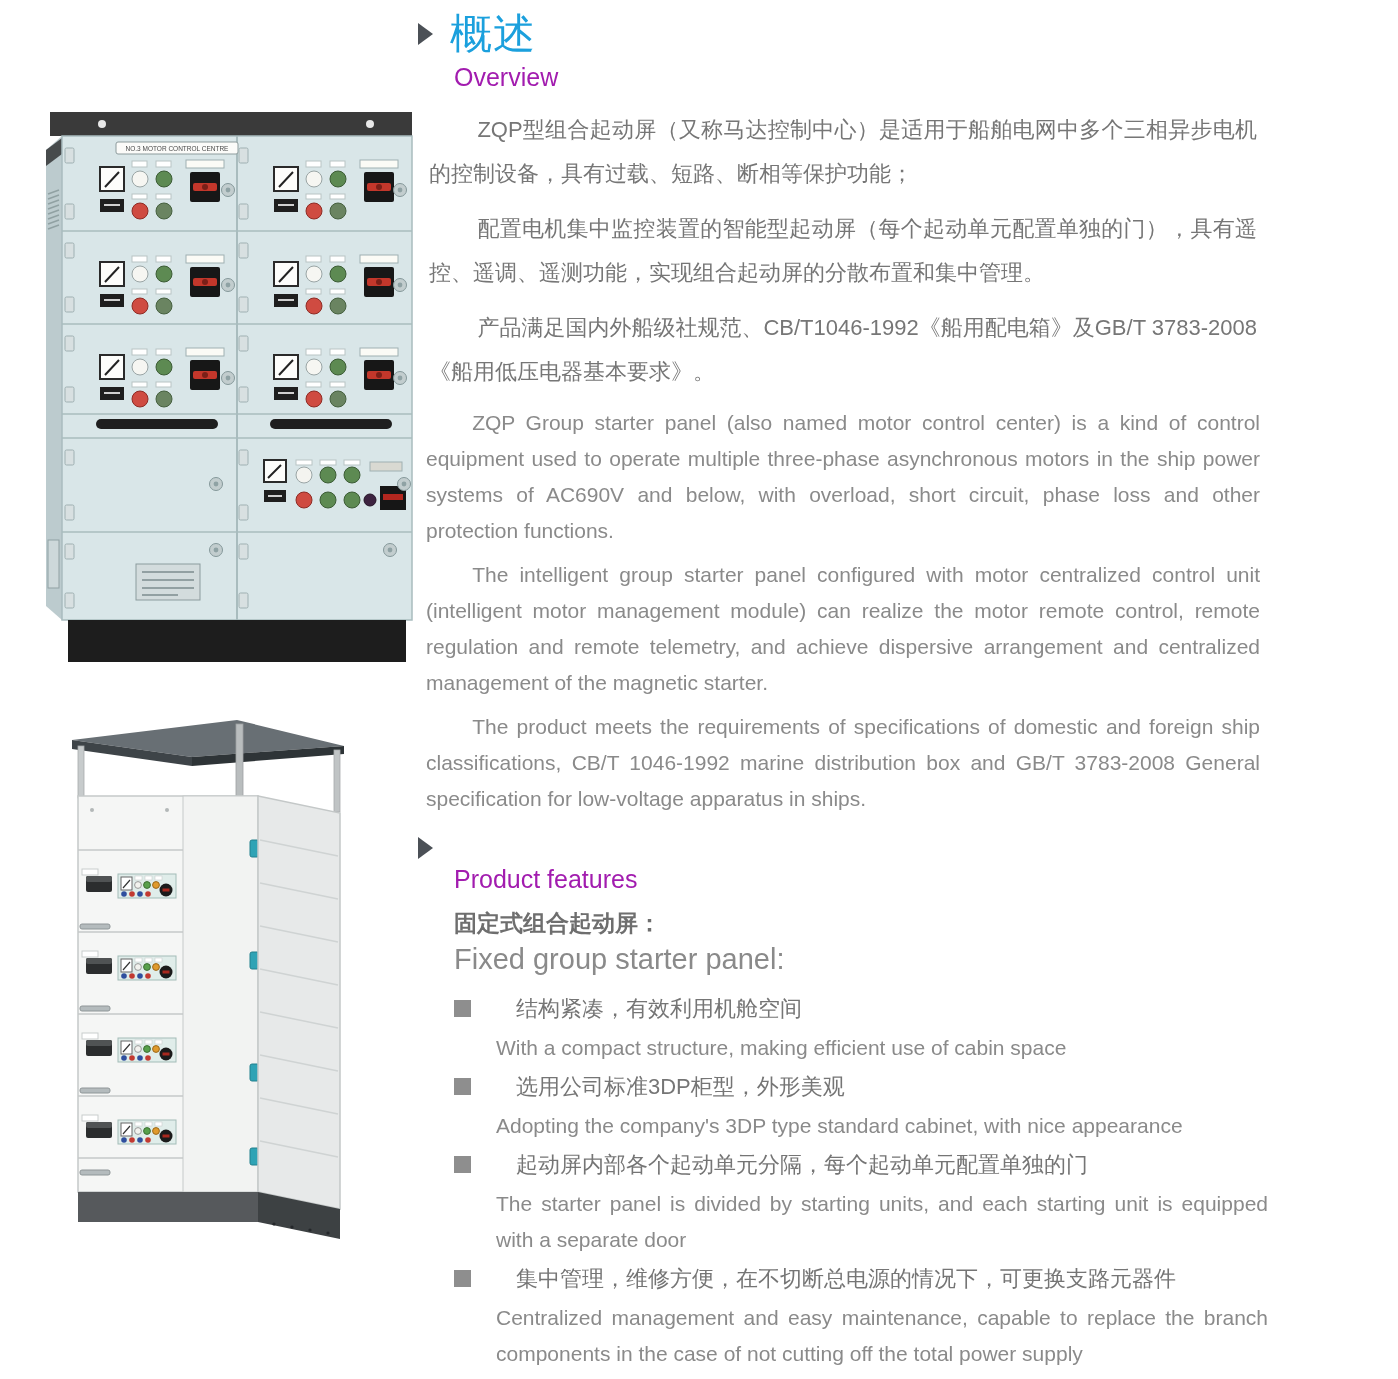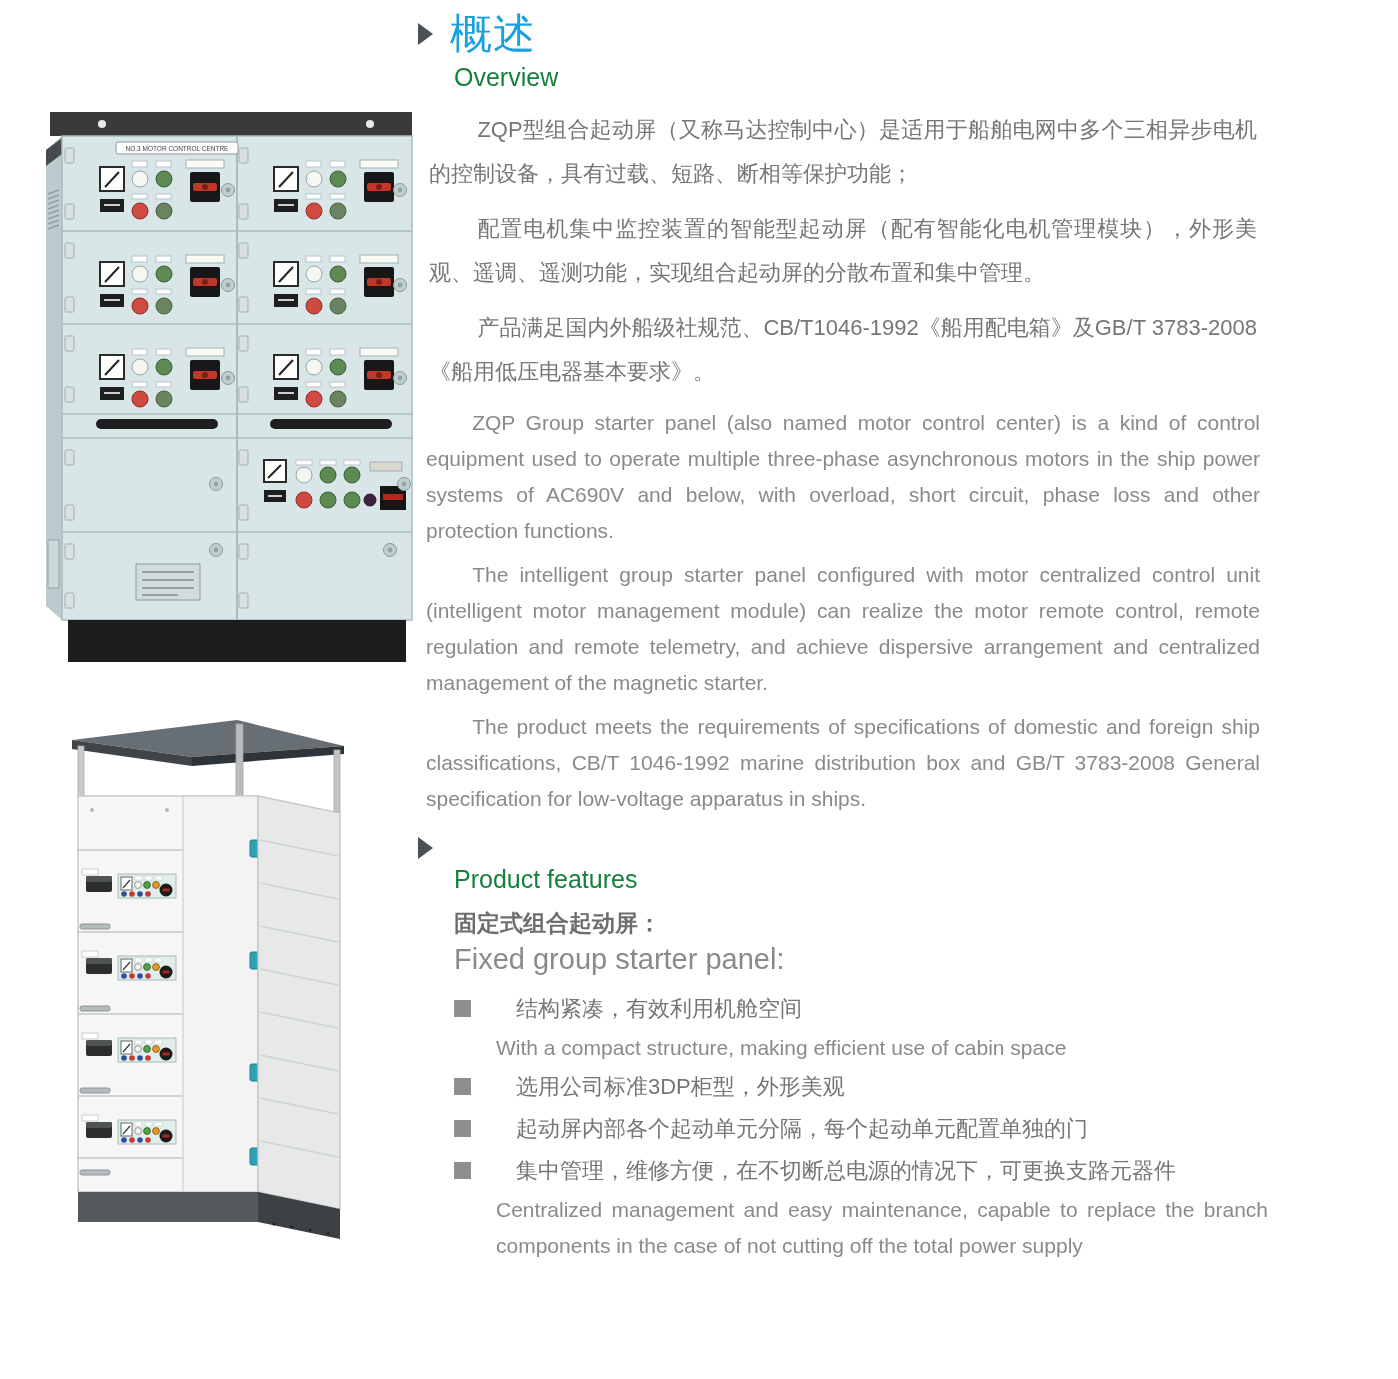--- a/index.html
+++ b/index.html
@@ -13,21 +13,21 @@
   .fig2 { position:absolute; left:52px; top:700px; width:344px; height:578px; }
   .fig1 svg, .fig2 svg { display:block; width:100%; height:100%; }
 
   
   .content { position:absolute; left:418px; top:10px; width:850px; }
 
   .sec-header { display:flex; align-items:center; gap:17px; }
   .tri { width:0; height:0; border-left:15px solid #4b5056;
          border-top:11px solid transparent; border-bottom:11px solid transparent; }
   .h-cn { font-size:42px; line-height:1.12; color:#1ba0dd; letter-spacing:1px; }
-  .h-en { font-size:25px; color:#15803d; margin:6px 0 0 36px; }
+  .h-en { font-size:25px; color:#a21caf; margin:6px 0 0 36px; }
 
   .paras { margin-top:16px; }
   p.cn { margin:11px; font-size:22px; line-height:44px; color:#767676;
          text-align:justify; text-indent:2.2em; }
   p.en { margin:8px; font-size:21px; line-height:36px; color:#8a8a8a;
          text-align:justify; text-indent:2.2em; }
 
   .features { margin-top:20px; }
   .sub-cn { margin:14px 0 0 36px; font-size:23px; font-weight:bold; color:#6e6e6e; }
   .sub-en { margin:4px 0 0 36px; font-size:29px; color:#8a8a8a; }
@@ -294,21 +294,21 @@
 
     <div>
       <div class="sec-header">
         <span class="tri"></span>
         <span class="h-cn">概述</span>
       </div>
       <div class="h-en">Overview</div>
 
       <div class="paras">
         <p class="cn">ZQP型组合起动屏（又称马达控制中心）是适用于船舶电网中多个三相异步电机的控制设备，具有过载、短路、断相等保护功能；</p>
-        <p class="cn">配置电机集中监控装置的智能型起动屏（配有智能化电机管理模块），外形美观、遥调、遥测功能，实现组合起动屏的分散布置和集中管理。</p>
+        <p class="cn">配置电机集中监控装置的智能型起动屏（每个起动单元配置单独的门），具有遥控、遥调、遥测功能，实现组合起动屏的分散布置和集中管理。</p>
         <p class="cn">产品满足国内外船级社规范、CB/T1046-1992《船用配电箱》及GB/T 3783-2008《船用低压电器基本要求》。</p>
         <p class="en">ZQP Group starter panel (also named motor control center) is a kind of control equipment used to operate multiple three-phase asynchronous motors in the ship power systems of AC690V and below, with overload, short circuit, phase loss and other protection functions.</p>
         <p class="en">The intelligent group starter panel configured with motor centralized control unit (intelligent motor management module) can realize the motor remote control, remote regulation and remote telemetry, and achieve dispersive arrangement and centralized management of the magnetic starter.</p>
         <p class="en">The product meets the requirements of specifications of domestic and foreign ship classifications, CB/T 1046-1992 marine distribution box and GB/T 3783-2008 General specification for low-voltage apparatus in ships.</p>
       </div>
     </div>
 
     <div class="features">
       <div class="sec-header">
         <span class="tri"></span>
@@ -326,27 +326,29 @@
             <span>结构紧凑，有效利用机舱空间</span>
           </div>
           <div class="item-en">With a compact structure, making efficient use of cabin space</div>
         </div>
 
         <div class="item">
           <div class="item-cn">
             <span class="sq"></span>
             <span>选用公司标准3DP柜型，外形美观</span>
           </div>
+          <div class="item-en">Adopting the company's 3DP type standard cabinet, with nice appearance</div>
         </div>
 
         <div class="item">
           <div class="item-cn">
             <span class="sq"></span>
             <span>起动屏内部各个起动单元分隔，每个起动单元配置单独的门</span>
           </div>
+          <div class="item-en">The starter panel is divided by starting units, and each starting unit is equipped with a separate door</div>
         </div>
 
         <div class="item">
           <div class="item-cn">
             <span class="sq"></span>
             <span>集中管理，维修方便，在不切断总电源的情况下，可更换支路元器件</span>
           </div>
           <div class="item-en">Centralized management and easy maintenance, capable to replace the branch components in the case of not cutting off the total power supply</div>
         </div>
 

